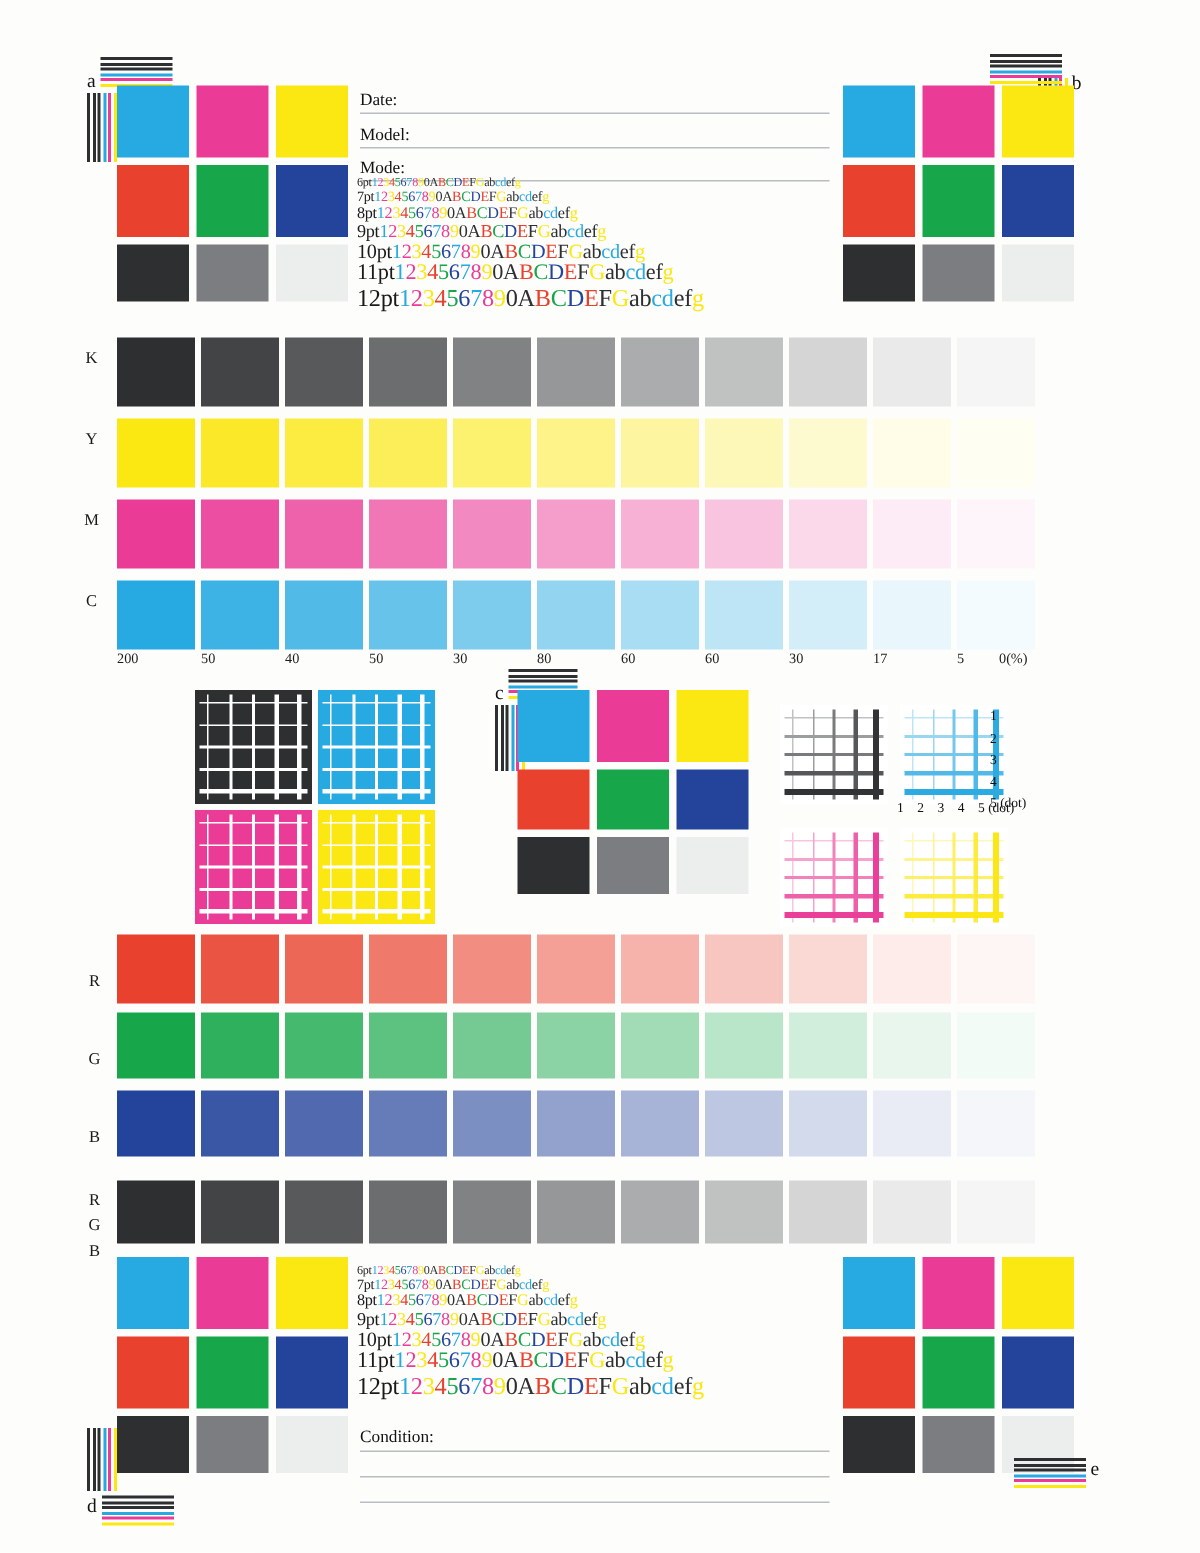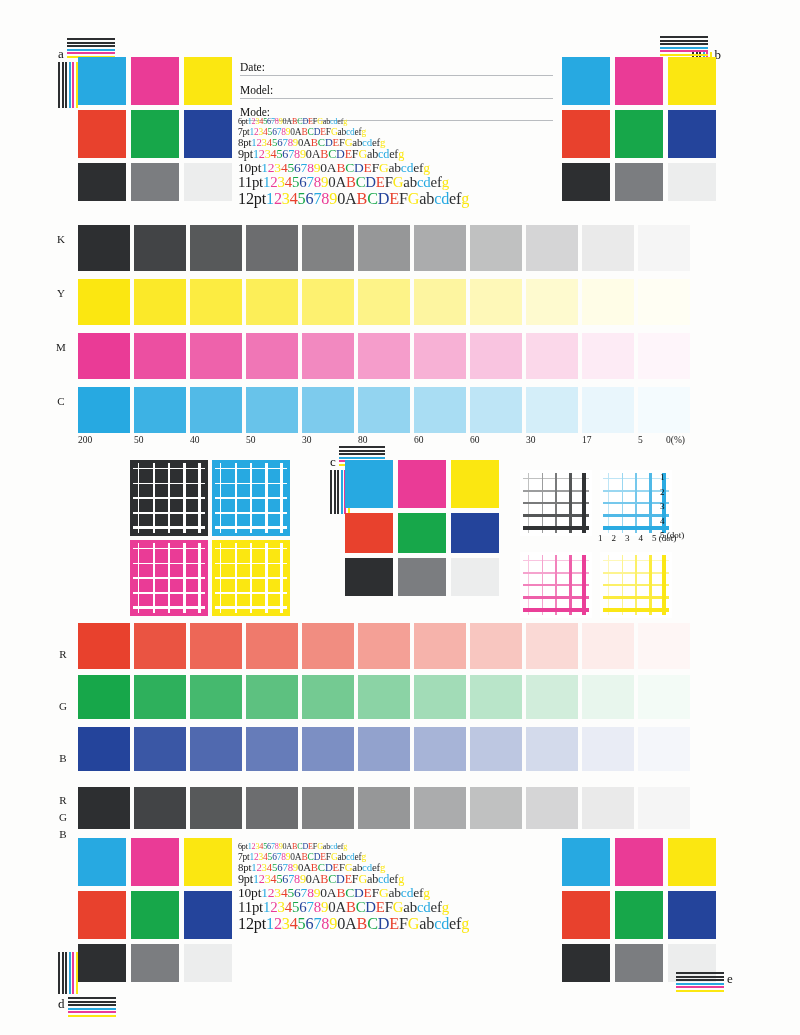--- a/index.html
+++ b/index.html
@@ -517,20 +517,32 @@
   <div class="ladder" id="ladder-bottom" style="left:238px; top:843px;">
       <div class="ln" style="font-size: 8.1px;"><span class="pt">6pt</span><span style="color: rgb(39, 169, 225);">1</span><span style="color: rgb(234, 59, 150);">2</span><span style="color: rgb(251, 231, 17);">3</span><span style="color: rgb(232, 65, 45);">4</span><span style="color: rgb(23, 167, 74);">5</span><span style="color: rgb(36, 68, 155);">6</span><span style="color: rgb(39, 169, 225);">7</span><span style="color: rgb(234, 59, 150);">8</span><span style="color: rgb(251, 231, 17);">9</span><span style="color: rgb(45, 47, 49);">0</span><span style="color: rgb(45, 47, 49);">A</span><span style="color: rgb(232, 65, 45);">B</span><span style="color: rgb(23, 167, 74);">C</span><span style="color: rgb(36, 68, 155);">D</span><span style="color: rgb(232, 65, 45);">E</span><span style="color: rgb(45, 47, 49);">F</span><span style="color: rgb(251, 231, 17);">G</span><span style="color: rgb(45, 47, 49);">a</span><span style="color: rgb(45, 47, 49);">b</span><span style="color: rgb(39, 169, 225);">c</span><span style="color: rgb(39, 169, 225);">d</span><span style="color: rgb(45, 47, 49);">e</span><span style="color: rgb(45, 47, 49);">f</span><span style="color: rgb(251, 231, 17);">g</span></div>
       <div class="ln" style="font-size: 9.45px;"><span class="pt">7pt</span><span style="color: rgb(39, 169, 225);">1</span><span style="color: rgb(234, 59, 150);">2</span><span style="color: rgb(251, 231, 17);">3</span><span style="color: rgb(232, 65, 45);">4</span><span style="color: rgb(23, 167, 74);">5</span><span style="color: rgb(36, 68, 155);">6</span><span style="color: rgb(39, 169, 225);">7</span><span style="color: rgb(234, 59, 150);">8</span><span style="color: rgb(251, 231, 17);">9</span><span style="color: rgb(45, 47, 49);">0</span><span style="color: rgb(45, 47, 49);">A</span><span style="color: rgb(232, 65, 45);">B</span><span style="color: rgb(23, 167, 74);">C</span><span style="color: rgb(36, 68, 155);">D</span><span style="color: rgb(232, 65, 45);">E</span><span style="color: rgb(45, 47, 49);">F</span><span style="color: rgb(251, 231, 17);">G</span><span style="color: rgb(45, 47, 49);">a</span><span style="color: rgb(45, 47, 49);">b</span><span style="color: rgb(39, 169, 225);">c</span><span style="color: rgb(39, 169, 225);">d</span><span style="color: rgb(45, 47, 49);">e</span><span style="color: rgb(45, 47, 49);">f</span><span style="color: rgb(251, 231, 17);">g</span></div>
       <div class="ln" style="font-size: 10.8px;"><span class="pt">8pt</span><span style="color: rgb(39, 169, 225);">1</span><span style="color: rgb(234, 59, 150);">2</span><span style="color: rgb(251, 231, 17);">3</span><span style="color: rgb(232, 65, 45);">4</span><span style="color: rgb(23, 167, 74);">5</span><span style="color: rgb(36, 68, 155);">6</span><span style="color: rgb(39, 169, 225);">7</span><span style="color: rgb(234, 59, 150);">8</span><span style="color: rgb(251, 231, 17);">9</span><span style="color: rgb(45, 47, 49);">0</span><span style="color: rgb(45, 47, 49);">A</span><span style="color: rgb(232, 65, 45);">B</span><span style="color: rgb(23, 167, 74);">C</span><span style="color: rgb(36, 68, 155);">D</span><span style="color: rgb(232, 65, 45);">E</span><span style="color: rgb(45, 47, 49);">F</span><span style="color: rgb(251, 231, 17);">G</span><span style="color: rgb(45, 47, 49);">a</span><span style="color: rgb(45, 47, 49);">b</span><span style="color: rgb(39, 169, 225);">c</span><span style="color: rgb(39, 169, 225);">d</span><span style="color: rgb(45, 47, 49);">e</span><span style="color: rgb(45, 47, 49);">f</span><span style="color: rgb(251, 231, 17);">g</span></div>
       <div class="ln" style="font-size: 12.15px;"><span class="pt">9pt</span><span style="color: rgb(39, 169, 225);">1</span><span style="color: rgb(234, 59, 150);">2</span><span style="color: rgb(251, 231, 17);">3</span><span style="color: rgb(232, 65, 45);">4</span><span style="color: rgb(23, 167, 74);">5</span><span style="color: rgb(36, 68, 155);">6</span><span style="color: rgb(39, 169, 225);">7</span><span style="color: rgb(234, 59, 150);">8</span><span style="color: rgb(251, 231, 17);">9</span><span style="color: rgb(45, 47, 49);">0</span><span style="color: rgb(45, 47, 49);">A</span><span style="color: rgb(232, 65, 45);">B</span><span style="color: rgb(23, 167, 74);">C</span><span style="color: rgb(36, 68, 155);">D</span><span style="color: rgb(232, 65, 45);">E</span><span style="color: rgb(45, 47, 49);">F</span><span style="color: rgb(251, 231, 17);">G</span><span style="color: rgb(45, 47, 49);">a</span><span style="color: rgb(45, 47, 49);">b</span><span style="color: rgb(39, 169, 225);">c</span><span style="color: rgb(39, 169, 225);">d</span><span style="color: rgb(45, 47, 49);">e</span><span style="color: rgb(45, 47, 49);">f</span><span style="color: rgb(251, 231, 17);">g</span></div>
       <div class="ln" style="font-size: 13.5px;"><span class="pt">10pt</span><span style="color: rgb(39, 169, 225);">1</span><span style="color: rgb(234, 59, 150);">2</span><span style="color: rgb(251, 231, 17);">3</span><span style="color: rgb(232, 65, 45);">4</span><span style="color: rgb(23, 167, 74);">5</span><span style="color: rgb(36, 68, 155);">6</span><span style="color: rgb(39, 169, 225);">7</span><span style="color: rgb(234, 59, 150);">8</span><span style="color: rgb(251, 231, 17);">9</span><span style="color: rgb(45, 47, 49);">0</span><span style="color: rgb(45, 47, 49);">A</span><span style="color: rgb(232, 65, 45);">B</span><span style="color: rgb(23, 167, 74);">C</span><span style="color: rgb(36, 68, 155);">D</span><span style="color: rgb(232, 65, 45);">E</span><span style="color: rgb(45, 47, 49);">F</span><span style="color: rgb(251, 231, 17);">G</span><span style="color: rgb(45, 47, 49);">a</span><span style="color: rgb(45, 47, 49);">b</span><span style="color: rgb(39, 169, 225);">c</span><span style="color: rgb(39, 169, 225);">d</span><span style="color: rgb(45, 47, 49);">e</span><span style="color: rgb(45, 47, 49);">f</span><span style="color: rgb(251, 231, 17);">g</span></div>
       <div class="ln" style="font-size: 14.85px;"><span class="pt">11pt</span><span style="color: rgb(39, 169, 225);">1</span><span style="color: rgb(234, 59, 150);">2</span><span style="color: rgb(251, 231, 17);">3</span><span style="color: rgb(232, 65, 45);">4</span><span style="color: rgb(23, 167, 74);">5</span><span style="color: rgb(36, 68, 155);">6</span><span style="color: rgb(39, 169, 225);">7</span><span style="color: rgb(234, 59, 150);">8</span><span style="color: rgb(251, 231, 17);">9</span><span style="color: rgb(45, 47, 49);">0</span><span style="color: rgb(45, 47, 49);">A</span><span style="color: rgb(232, 65, 45);">B</span><span style="color: rgb(23, 167, 74);">C</span><span style="color: rgb(36, 68, 155);">D</span><span style="color: rgb(232, 65, 45);">E</span><span style="color: rgb(45, 47, 49);">F</span><span style="color: rgb(251, 231, 17);">G</span><span style="color: rgb(45, 47, 49);">a</span><span style="color: rgb(45, 47, 49);">b</span><span style="color: rgb(39, 169, 225);">c</span><span style="color: rgb(39, 169, 225);">d</span><span style="color: rgb(45, 47, 49);">e</span><span style="color: rgb(45, 47, 49);">f</span><span style="color: rgb(251, 231, 17);">g</span></div>
       <div class="ln" style="font-size: 16.2px;"><span class="pt">12pt</span><span style="color: rgb(39, 169, 225);">1</span><span style="color: rgb(234, 59, 150);">2</span><span style="color: rgb(251, 231, 17);">3</span><span style="color: rgb(232, 65, 45);">4</span><span style="color: rgb(23, 167, 74);">5</span><span style="color: rgb(36, 68, 155);">6</span><span style="color: rgb(39, 169, 225);">7</span><span style="color: rgb(234, 59, 150);">8</span><span style="color: rgb(251, 231, 17);">9</span><span style="color: rgb(45, 47, 49);">0</span><span style="color: rgb(45, 47, 49);">A</span><span style="color: rgb(232, 65, 45);">B</span><span style="color: rgb(23, 167, 74);">C</span><span style="color: rgb(36, 68, 155);">D</span><span style="color: rgb(232, 65, 45);">E</span><span style="color: rgb(45, 47, 49);">F</span><span style="color: rgb(251, 231, 17);">G</span><span style="color: rgb(45, 47, 49);">a</span><span style="color: rgb(45, 47, 49);">b</span><span style="color: rgb(39, 169, 225);">c</span><span style="color: rgb(39, 169, 225);">d</span><span style="color: rgb(45, 47, 49);">e</span><span style="color: rgb(45, 47, 49);">f</span><span style="color: rgb(251, 231, 17);">g</span></div>
     </div>
 
+  <div style="position:absolute; left:240px; top:952px; width:313px;">
+    <div style="position:relative; height:16px;">
+      <span class="lbl" style="position:absolute;left:0;top:0;font-size:11.5px;color:#111;">Condition:</span>
+      <span style="position:absolute;left:0;right:0;bottom:0;border-bottom:1px solid #b9bcc0;"></span>
+    </div>
+    <div style="position:relative; height:17px;">
+      <span style="position:absolute;left:0;right:0;bottom:0;border-bottom:1px solid #b9bcc0;"></span>
+    </div>
+    <div style="position:relative; height:17px;">
+      <span style="position:absolute;left:0;right:0;bottom:0;border-bottom:1px solid #b9bcc0;"></span>
+    </div>
+  </div>
 
   <div class="reg" style="left:58px; top:952px;">
     <div class="vbars">
       <span style="height:42px;background:#2d2f31"></span>
       <span style="height:42px;background:#2d2f31"></span>
       <span style="height:42px;background:#2d2f31"></span>
       <span style="height:42px;background:#27a9e1"></span>
       <span style="height:42px;background:#ea3b96"></span>
       <span style="height:42px;background:#fbe711"></span>
     </div>

